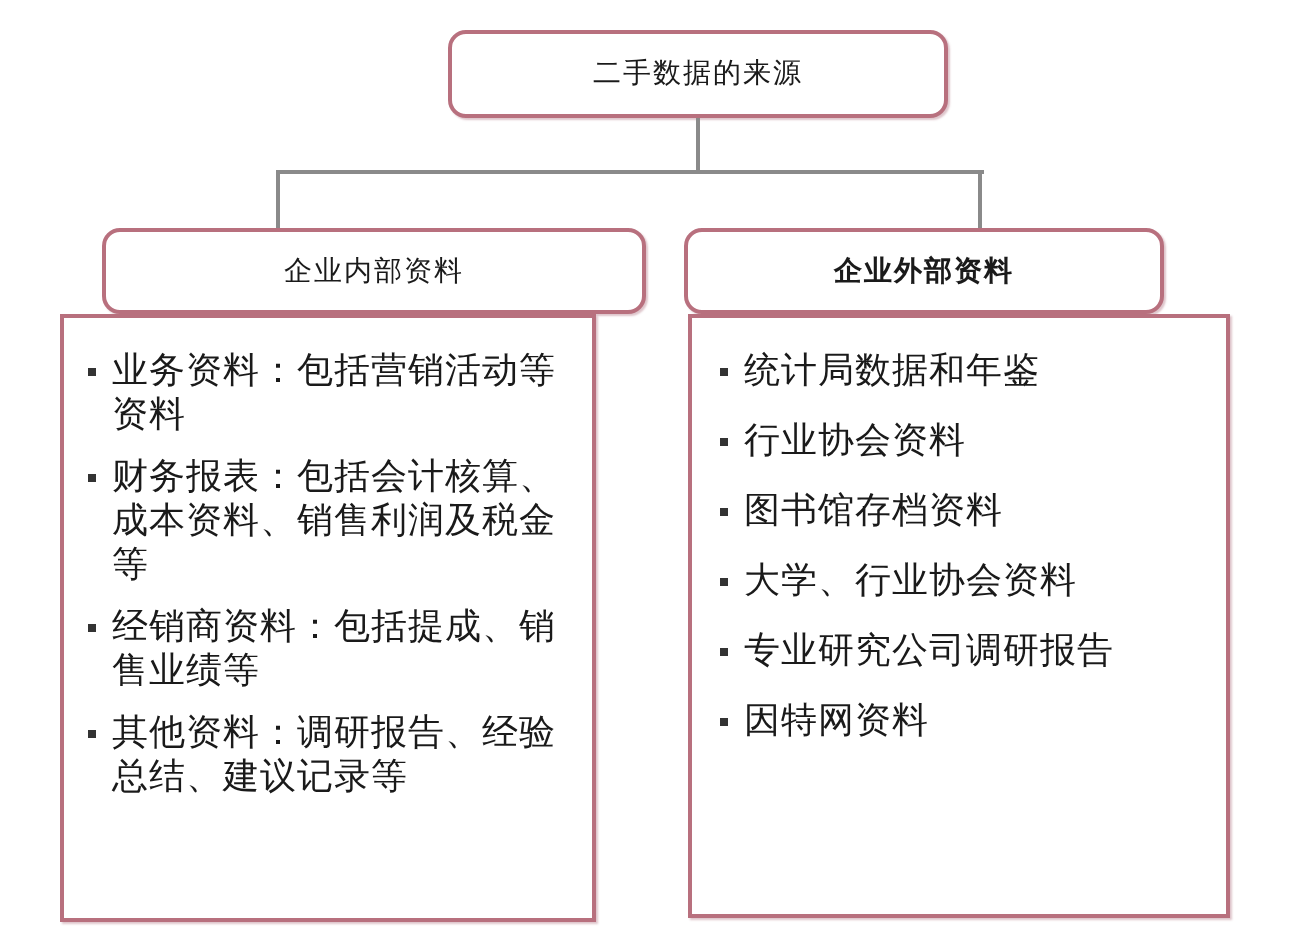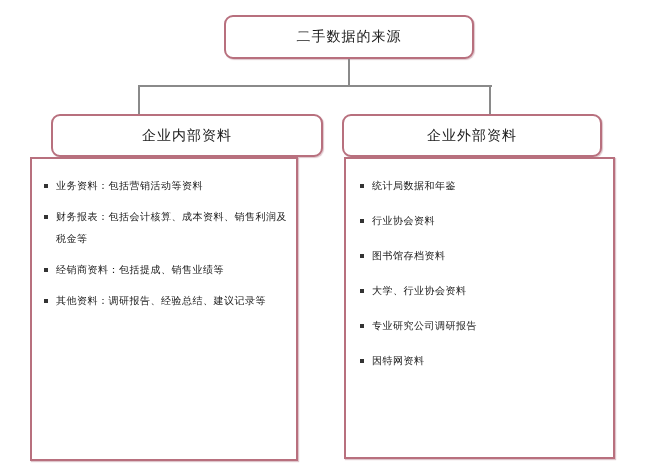--- a/index.html
+++ b/index.html
@@ -16,21 +16,21 @@
     }
     .rounded { border-radius: 9px; }
     .title-text {
       position: absolute; left: 0; right: 0; top: 0; bottom: 0;
       display: flex; align-items: center; justify-content: center;
       font-size: 14px; letter-spacing: 1px;
     }
     .line { position: absolute; background: #8a8a8a; }
     .list { position: absolute; margin: 0; padding: 0; list-style: none; }
     .list li {
-      position: relative; font-size: 10px; line-height: 22px;
+      position: relative; font-size: 18px; line-height: 22px;
       padding-left: 12px; letter-spacing: 0.5px;
     }
     .list li .bullet {
       position: absolute; left: 0; top: 9px; width: 4px; height: 4px;
       background: #333; 
     }
     #left-list li { margin-bottom: 9px; }
     #right-list li { margin-bottom: 13px; }
   </style>
 </head>
@@ -52,21 +52,21 @@
 <div class="box" style="left:30px; top:157px; width:268px; height:304px;">
   <ul class="list" id="left-list" style="left:12px; top:16px; width:250px;">
     <li><span class="bullet"></span><span>业务资料：包括营销活动等资料</span></li>
     <li><span class="bullet"></span></li>
     <li><span class="bullet"></span><span>财务报表：包括会计核算、成本资料、销售利润及税金等</span></li>
     <li><span class="bullet"></span><span>经销商资料：包括提成、销售业绩等</span></li>
     <li><span class="bullet"></span><span>其他资料：调研报告、经验总结、建议记录等</span></li>
   </ul>
 </div>
 
-<div class="box rounded" style="left:342px; top:114px; width:260px; height:43px;">
+<div class="box rounded" style="left:342px; top:114px; width:240px; height:43px;font-weight:bold;">
   <div class="title-text">企业外部资料</div>
 </div>
 
 <div class="box" style="left:344px; top:157px; width:271px; height:302px;">
   <ul class="list" id="right-list" style="left:14px; top:16px; width:270px;">
     <li><span class="bullet"></span><span>统计局数据和年鉴</span></li>
     <li><span class="bullet"></span><span>行业协会资料</span></li>
     <li><span class="bullet"></span><span>图书馆存档资料</span></li>
     <li><span class="bullet"></span></li>
     <li><span class="bullet"></span><span>大学、行业协会资料</span></li>

